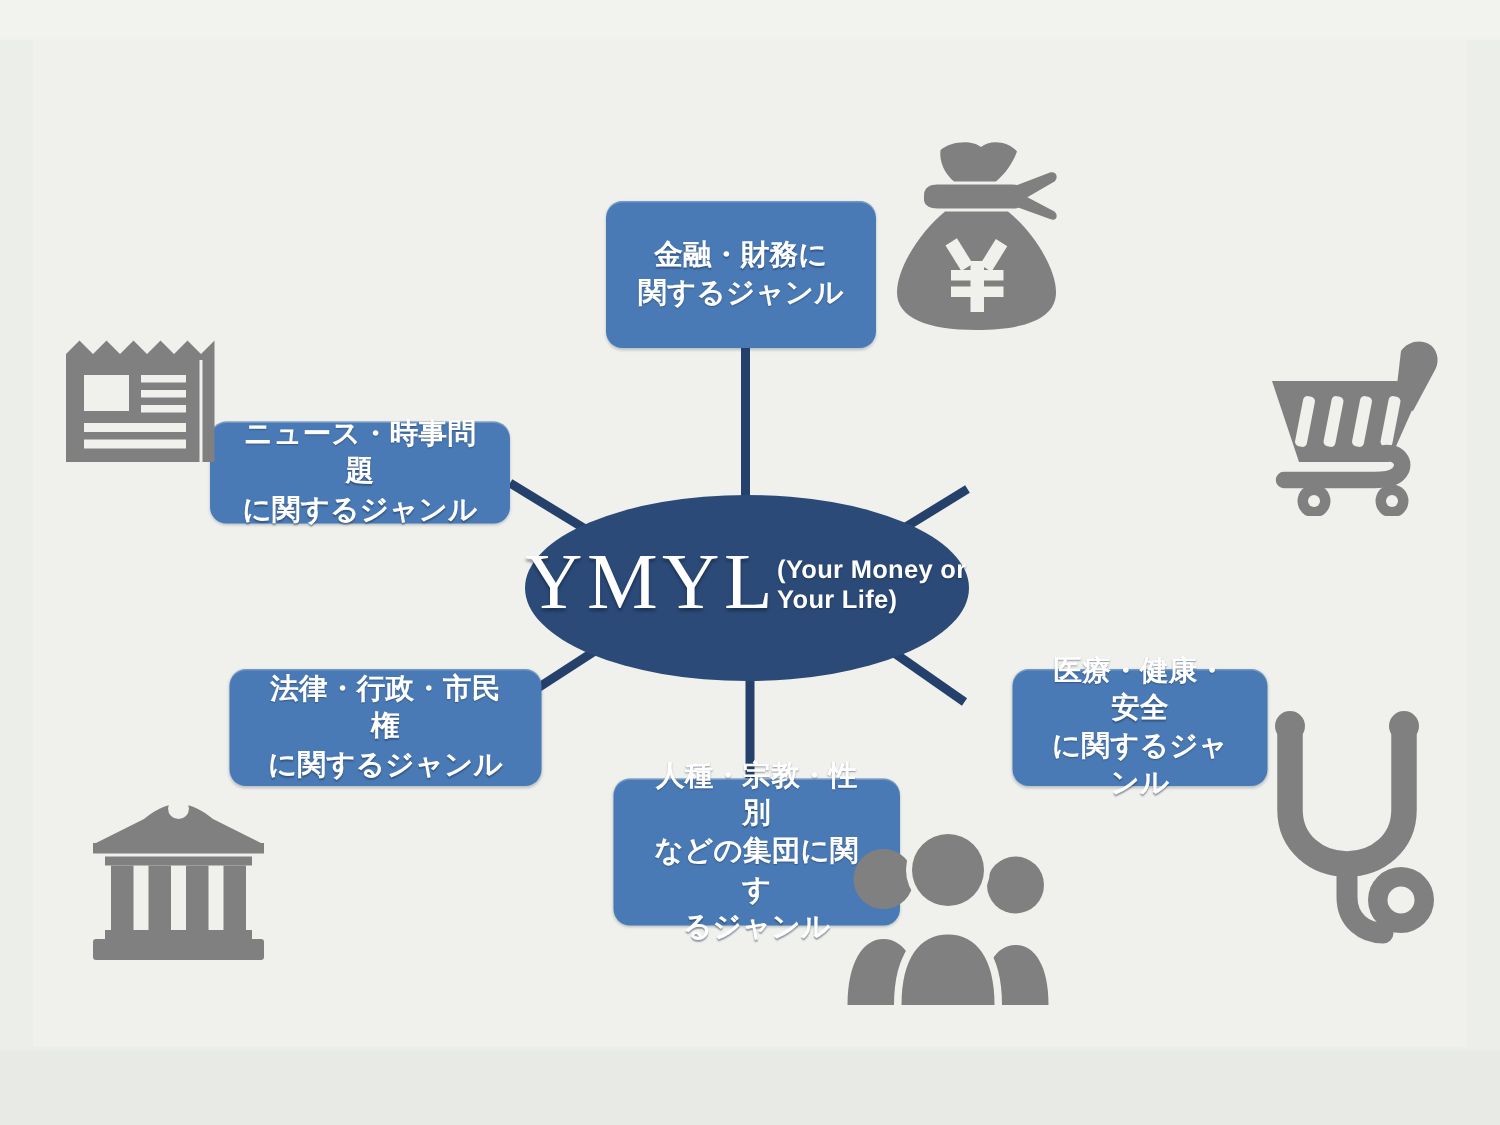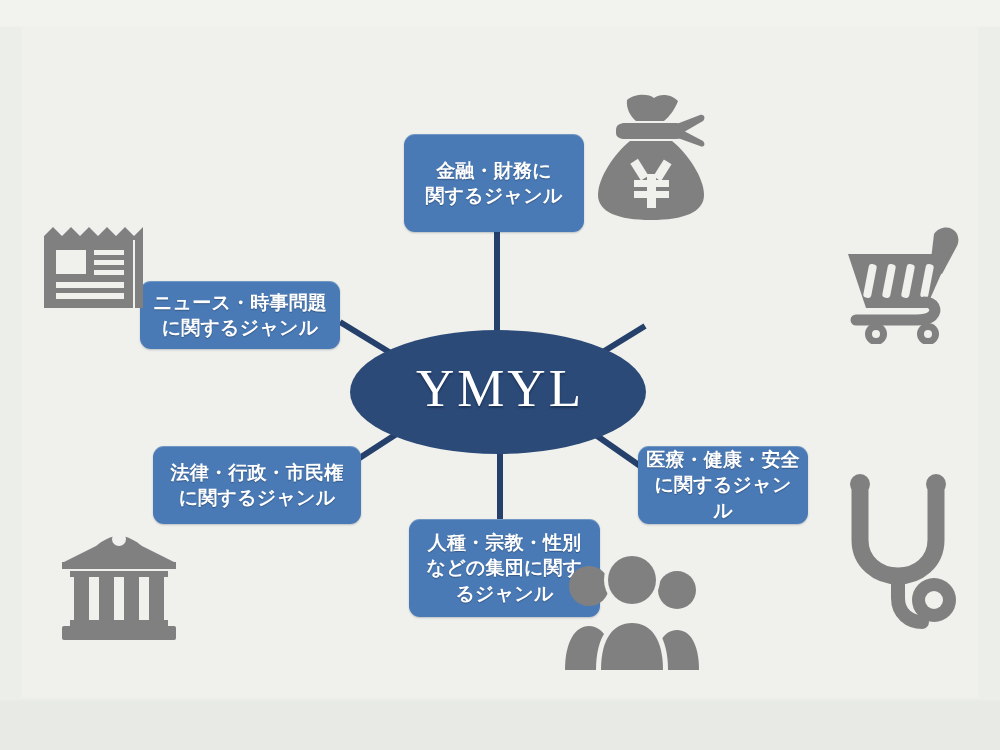--- a/index.html
+++ b/index.html
@@ -61,32 +61,32 @@
     border-radius: 11px;
     color: #ffffff;
     display: flex;
     align-items: center;
     justify-content: center;
     text-align: center;
     font-weight: bold;
     font-size: 19px;
     line-height: 1.32;
     letter-spacing: 0.2px;
-    padding: 6px 8px;
+    padding: 6px 20px;
     box-shadow: 0 1px 2px rgba(40,60,90,0.28),
                 inset 0 1px 0 rgba(255,255,255,0.22);
     text-shadow: 0 1px 1px rgba(25,45,75,0.45);
   }
   .node span { display: block; white-space: pre-line; }
 
   #node-finance  { left: 404px; top: 134px; width: 180px; height: 98px; }
   #node-news     { left: 140px; top: 281px; width: 200px; height: 68px; }
   #node-shopping { left: 645px; top: 273px; width: 194px; height: 98px; }
   #node-legal    { left: 133px; top: 446px; width: 208px; height: 78px; margin-left: 20px; }
-  #node-medical  { left: 638px; top: 446px; width: 170px; height: 78px; }
+  #node-medical  { left: 675px; top: 446px; width: 170px; height: 78px; }
   #node-groups   { left: 409px; top: 519px; width: 191px; height: 98px; }
 
   
   #center-text {
     position: absolute;
     left: 350px;
     top: 330px;
     width: 300px;
     height: 120px;
     display: flex;
@@ -137,20 +137,21 @@
       <line x1="645" y1="326" x2="580" y2="366"></line>
       <line x1="341" y1="470" x2="412" y2="424"></line>
       <line x1="643" y1="468" x2="580" y2="424"></line>
       <line x1="500" y1="519" x2="500" y2="440"></line>
     </g>
     <ellipse cx="498" cy="392" rx="148" ry="62" fill="#2c4a78"></ellipse>
   </svg>
 
   <div id="center-text">
     <div id="ymyl-title">YMYL</div>
+    <div id="ymyl-sub">(Your Money or Your Life)</div>
   </div>
 
   <div class="node" id="node-finance">
     <span>金融・財務に
 関するジャンル</span>
   </div>
   <div class="node" id="node-news">
     <span>ニュース・時事問題
 に関するジャンル</span>
   </div>

